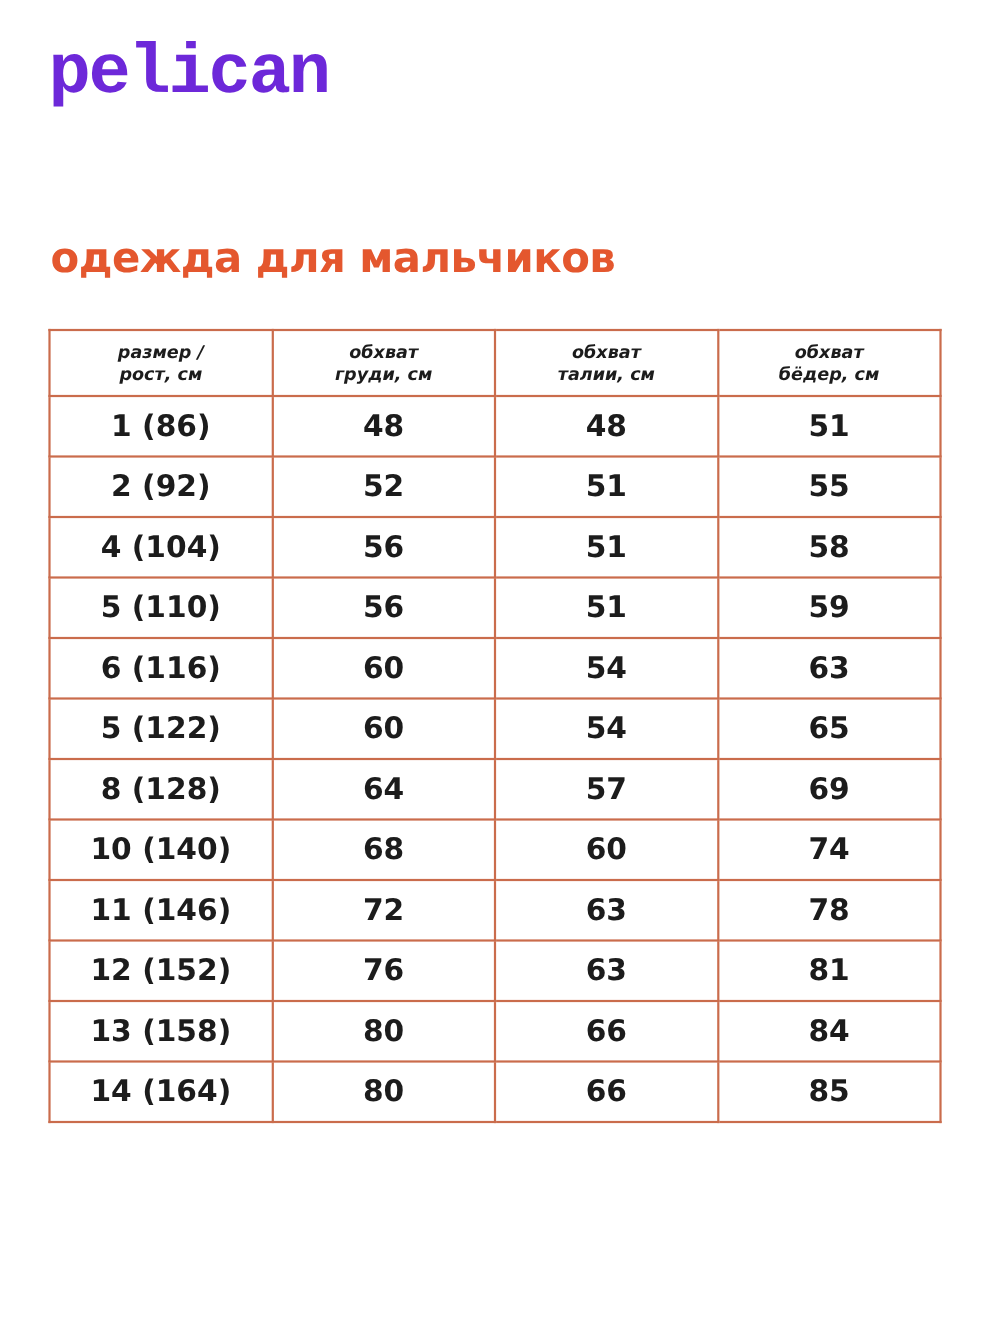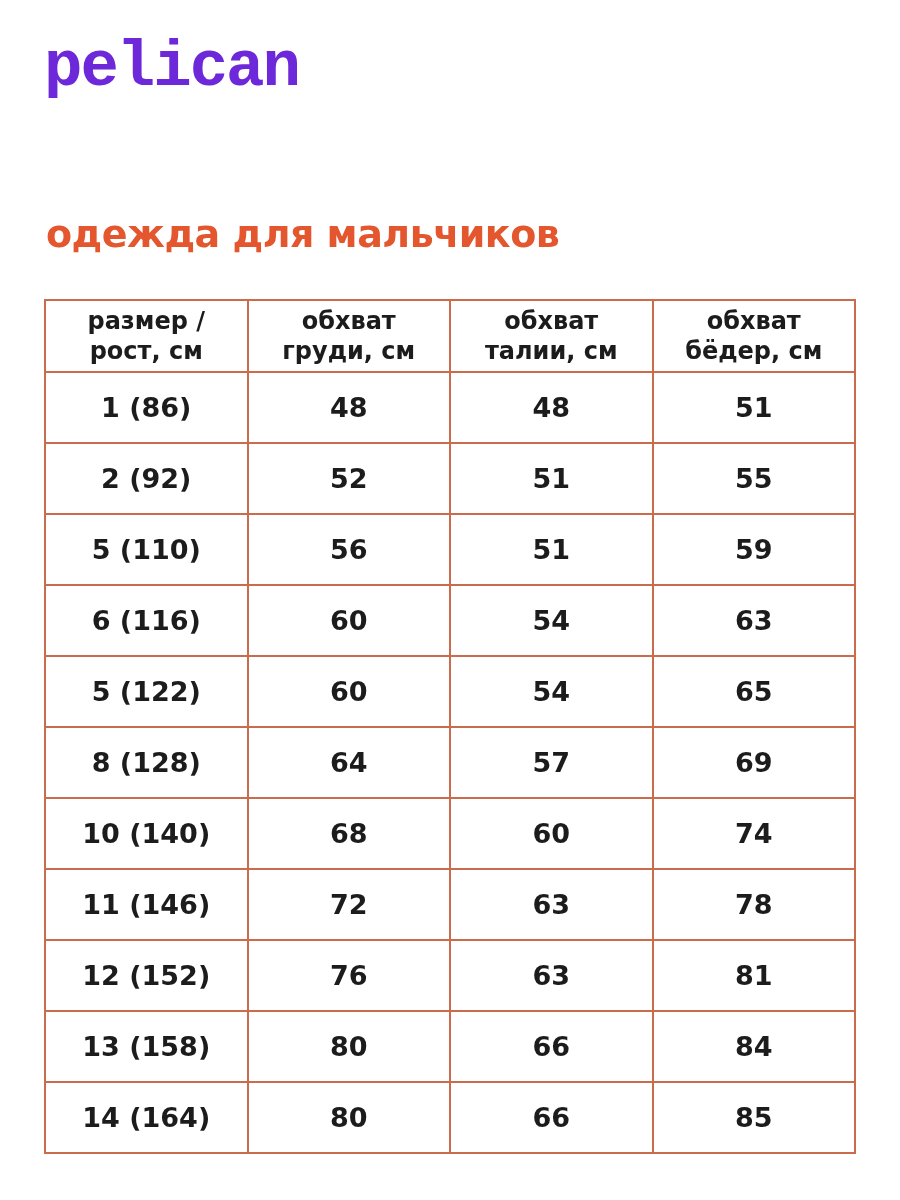--- a/index.html
+++ b/index.html
@@ -48,28 +48,29 @@
   table.size-table th,
   table.size-table td {
     border: 2px solid #CA6C4C;
     text-align: center;
     vertical-align: middle;
     color: #1C1C1C;
     font-weight: bold;
     background: #ffffff;
   }
   table.size-table th {
-    height: 72px;
-    font-size: 24px;
+    height: 60px;
+    font-size: 16px;
     line-height: 1.25;
     white-space: pre-line;
     width: 25%;
+    font-style: italic;
   }
   table.size-table td {
-    height: 71px;
+    height: 55px;
     font-size: 27px;
   }
 </style>
 </head>
 <body>
 
 <div class="page">
 
   <div class="logo">pelican</div>
 
@@ -93,20 +94,26 @@
           <td>1 (86)</td>
           <td>48</td>
           <td>48</td>
           <td>51</td>
         </tr>
         <tr>
           <td>2 (92)</td>
           <td>52</td>
           <td>51</td>
           <td>55</td>
+        </tr>
+        <tr>
+          <td>4 (104)</td>
+          <td>56</td>
+          <td>51</td>
+          <td>58</td>
         </tr>
         <tr>
           <td>5 (110)</td>
           <td>56</td>
           <td>51</td>
           <td>59</td>
         </tr>
         <tr>
           <td>6 (116)</td>
           <td>60</td>

